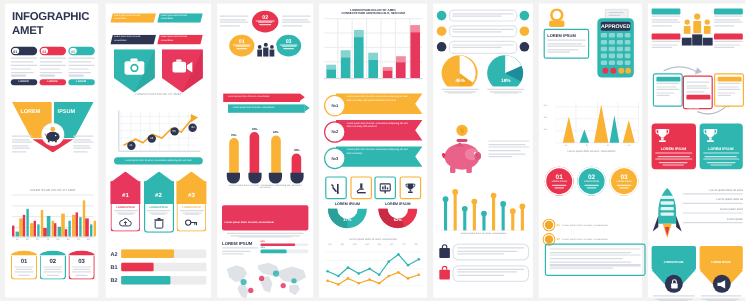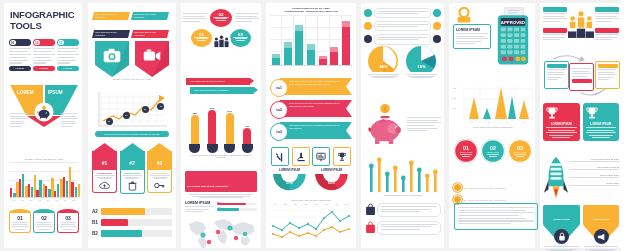--- a/index.html
+++ b/index.html
@@ -15,21 +15,21 @@
   svg{display:block}
 </style>
 </head>
 <body>
 
 <div id="sheet">
 
 <div class="card" style="left:4px;top:3px;width:78px;height:245px;border-radius:2px;">
   <div style="position:absolute;left:6px;top:7px;width:70px;color:#2e3552;font-size:9.5px;font-weight:bold;line-height:10.5px;letter-spacing:-.2px;">
     <div>INFOGRAPHIC</div>
-    <div>TOOLS</div>
+    <div>AMET</div>
   </div>
 
   <div style="position:absolute;left:5px;top:36px;width:70px;display:flex;gap:2.5px;">
     <div style="width:21.5px;">
       <div style="height:7px;background:#2e3552;border-radius:3.5px;display:flex;align-items:center;padding-left:1px;">
         <span style="width:5.5px;height:5.5px;border-radius:50%;background:#fff;display:inline-block;"></span>
         <span style="color:#2e3552;font-size:3px;font-weight:bold;position:relative;left:-4.4px;">01</span>
       </div>
       <div style="margin-top:2px;">
         <div class="ln w100"></div>

